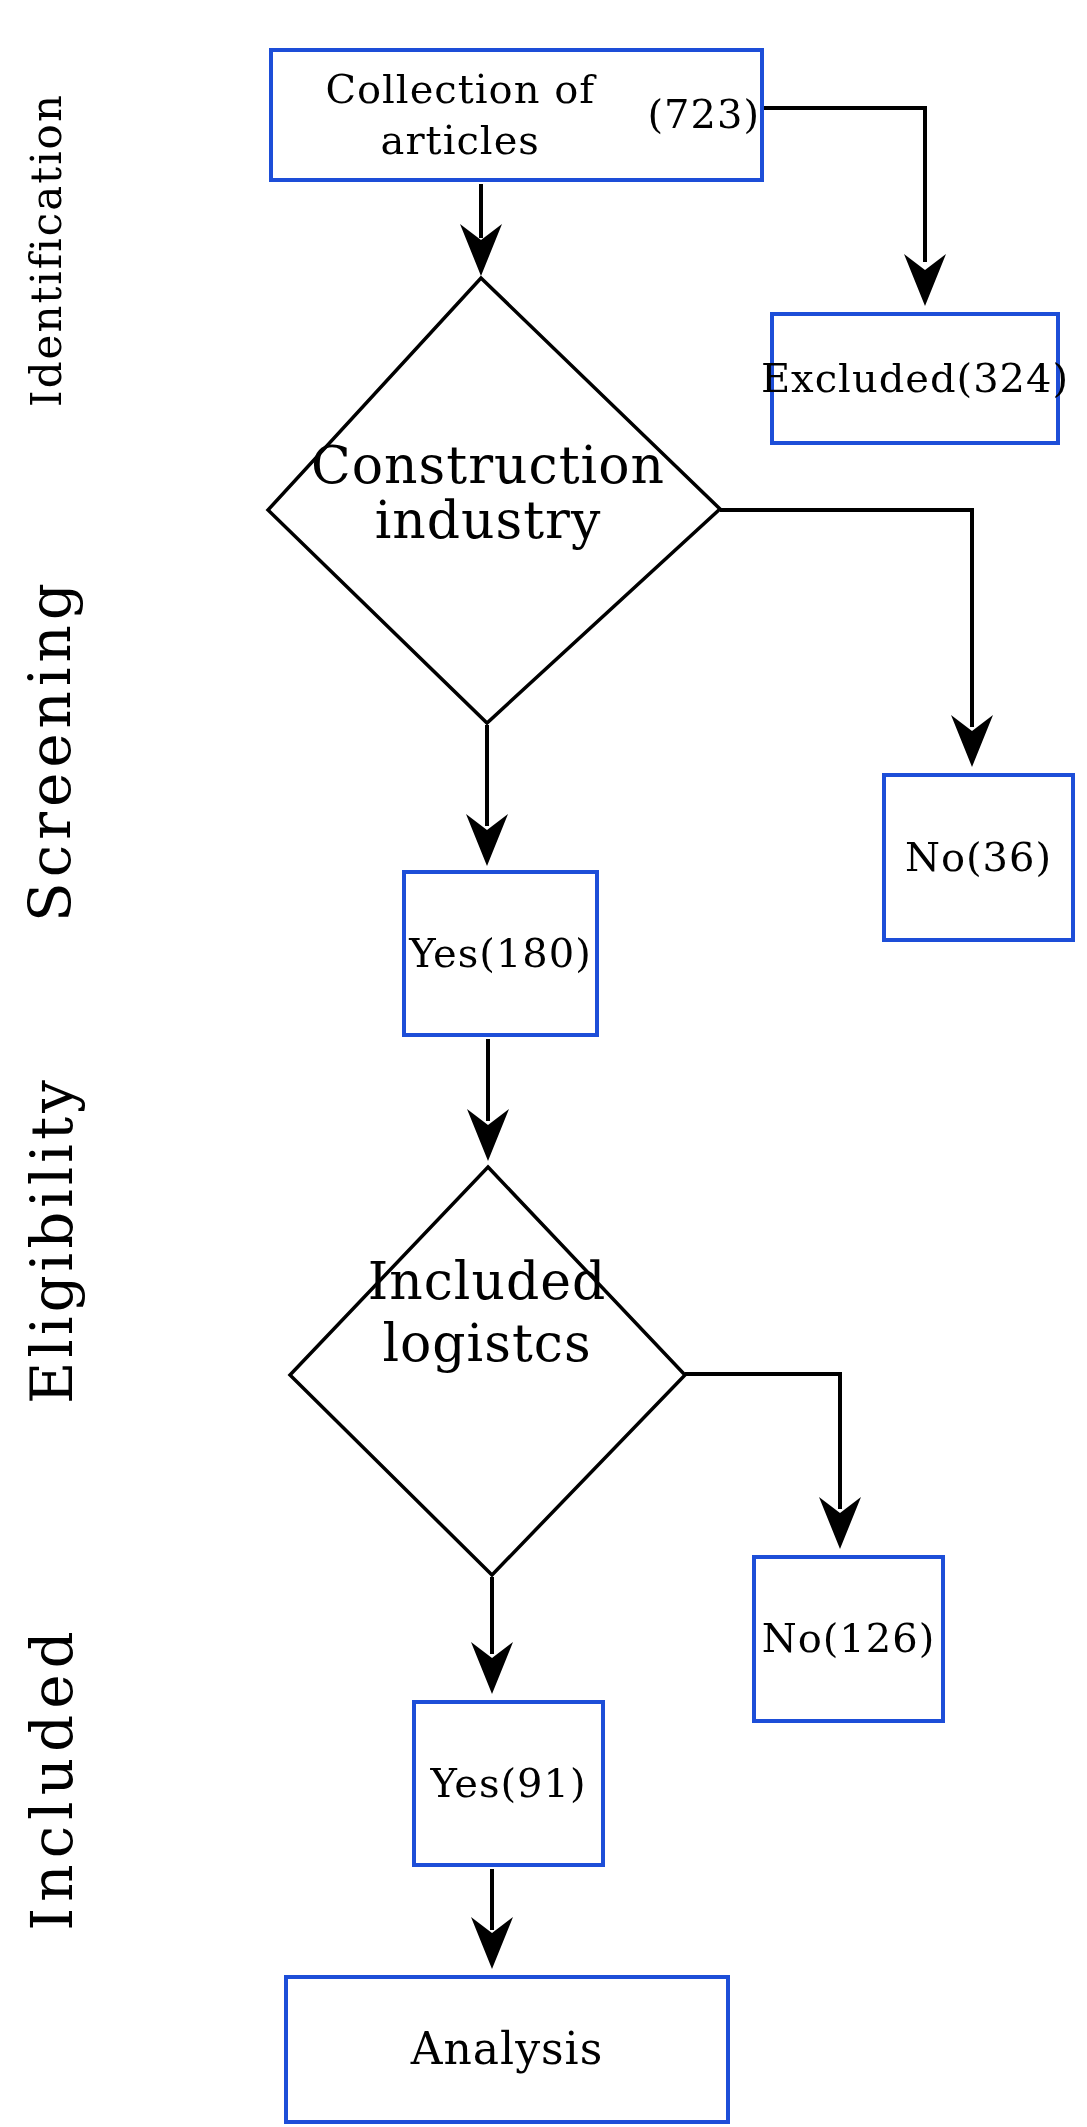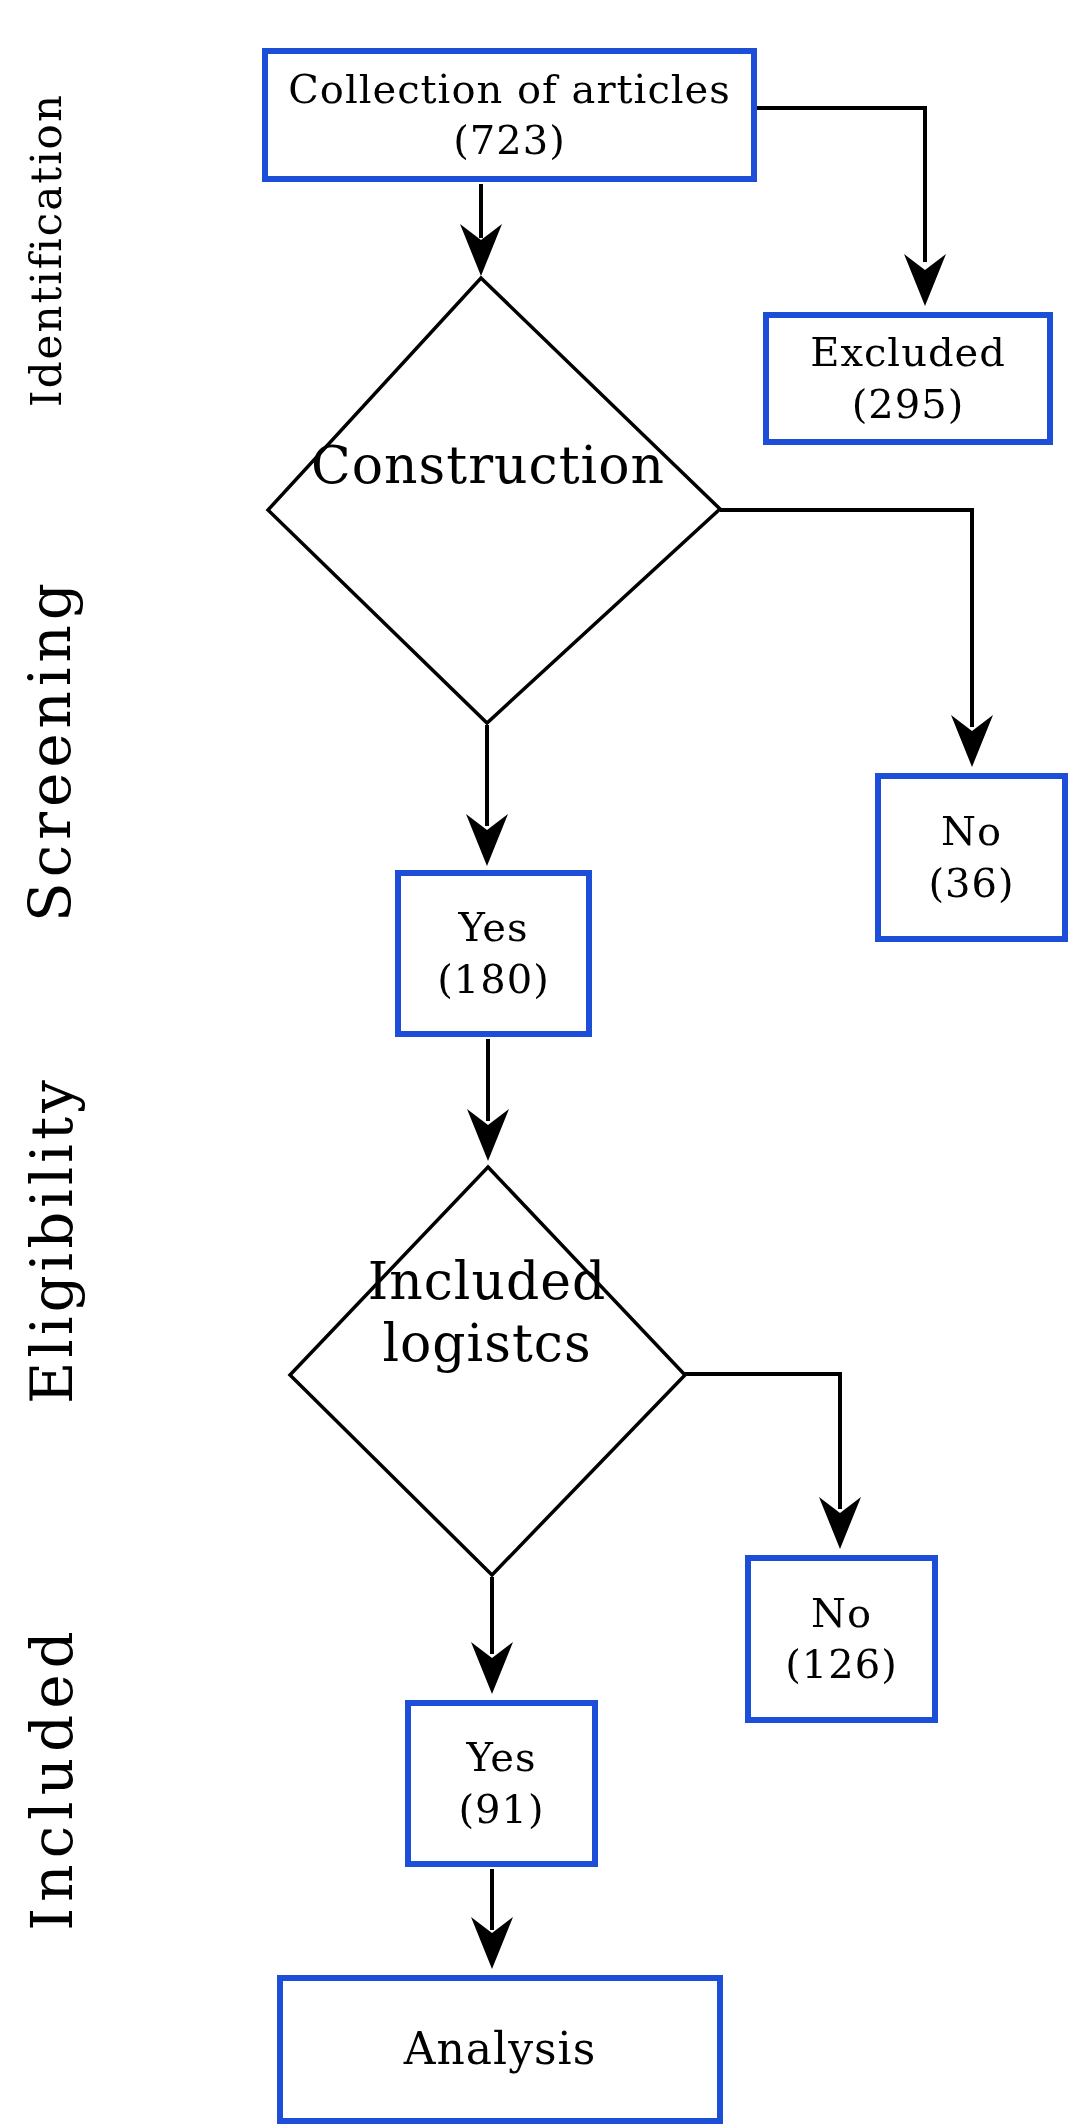--- a/index.html
+++ b/index.html
@@ -10,30 +10,31 @@
     background: #ffffff;
     font-family: "DejaVu Serif", "Liberation Serif", serif;
     color: #000000;
     overflow: hidden;
   }
   .canvas svg { position: absolute; left: 0; top: 0; }
 
   .box {
     position: absolute;
     box-sizing: border-box;
-    border: 6px solid #1d4ed8;
+    border: 4px solid #1d4ed8;
     background: #ffffff;
     display: flex;
-    flex-direction: column;
+    flex-direction: row;
     align-items: center;
     justify-content: center;
     text-align: center;
     font-size: 40px;
     line-height: 1.28;
     letter-spacing: 1px;
+    margin-left: 7px;
   }
   .box-collection { left: 262px; top: 48px;  width: 495px; height: 134px; }
   .box-excluded   { left: 763px; top: 312px; width: 290px; height: 133px; }
   .box-no36       { left: 875px; top: 773px; width: 193px; height: 169px; }
   .box-yes180     { left: 395px; top: 870px; width: 197px; height: 167px; }
   .box-no126      { left: 745px; top: 1555px; width: 193px; height: 168px; }
   .box-yes54      { left: 405px; top: 1700px; width: 193px; height: 167px; }
   .box-analysis   { left: 277px; top: 1975px; width: 446px; height: 149px; font-size: 44px; }
 
   .diamond-text {
@@ -111,21 +112,21 @@
     <span>Included</span>
   </div>
 
   <div class="box box-collection">
     <span>Collection of articles</span>
     <span>(723)</span>
   </div>
 
   <div class="box box-excluded">
     <span>Excluded</span>
-    <span>(295)</span>
+    <span>(324)</span>
   </div>
 
   <div class="box box-no36">
     <span>No</span>
     <span>(36)</span>
   </div>
 
   <div class="box box-yes180">
     <span>Yes</span>
     <span>(180)</span>
@@ -140,19 +141,20 @@
     <span>Yes</span>
     <span>(91)</span>
   </div>
 
   <div class="box box-analysis">
     <span>Analysis</span>
   </div>
 
   <div class="diamond-text dt-1">
     <span>Construction</span>
+    <span>industry</span>
   </div>
   <div class="diamond-text dt-2">
     <span>Included</span>
     <span>logistcs</span>
   </div>
 
 </div>
 
 </body></html>

